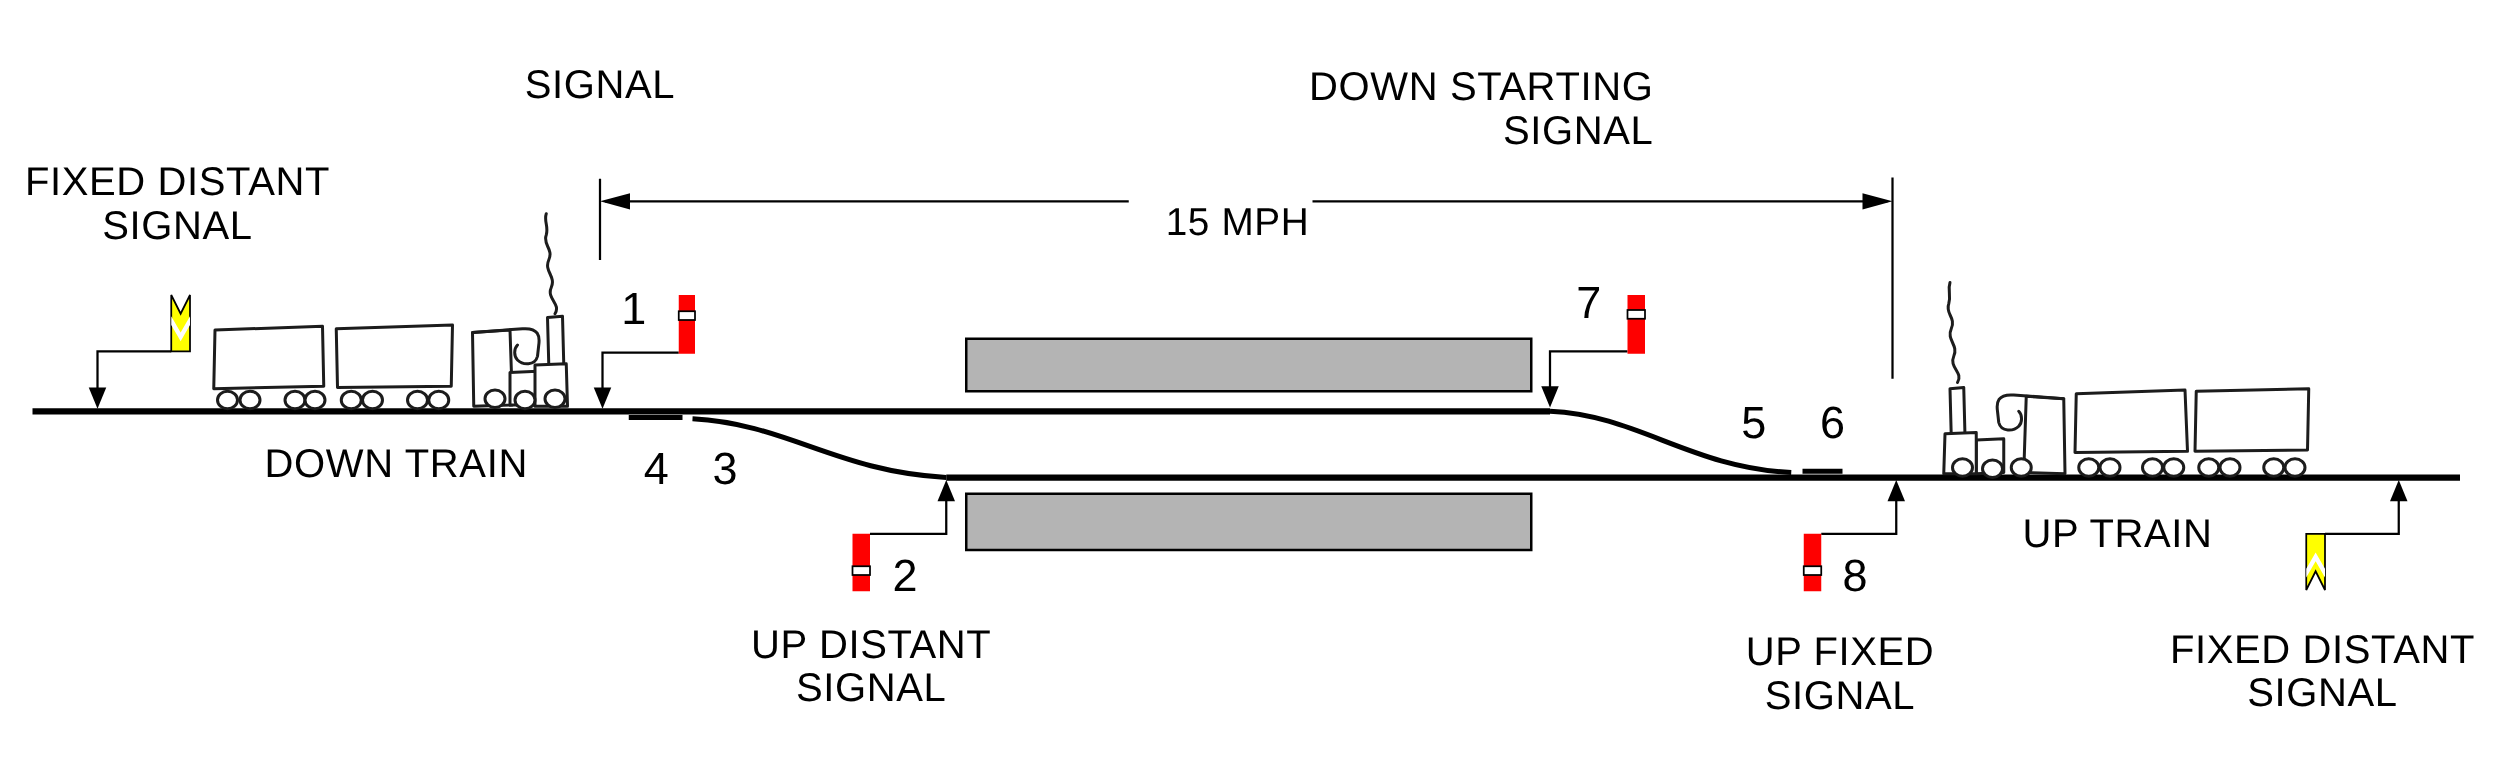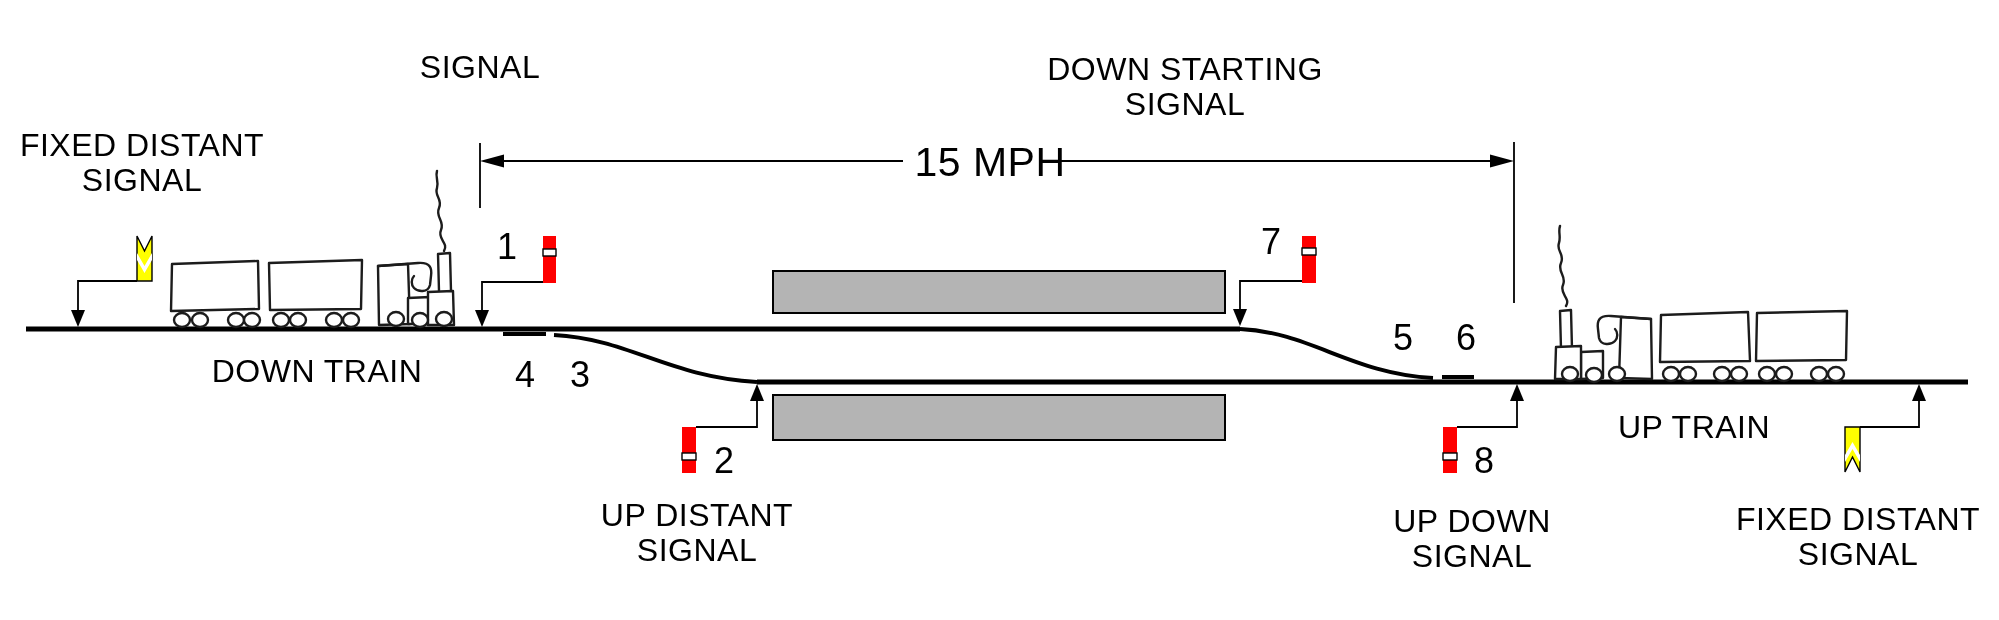--- a/index.html
+++ b/index.html
@@ -9,21 +9,21 @@
   }
   svg.art{position:absolute;left:0;top:0;width:1999px;height:620px;}
   .lbl{
     position:absolute;transform:translateX(-50%);text-align:center;
     font-size:32px;line-height:35px;white-space:nowrap;letter-spacing:.5px;
   }
   .lbl1{
     position:absolute;transform:translate(-50%,-50%);
     font-size:32px;white-space:nowrap;letter-spacing:.5px;
   }
-  .speed{font-size:41px;}
+  .speed{font-size:31px;margin-top:16px;}
   .num{
     position:absolute;transform:translate(-50%,-50%);
     font-size:36px;white-space:nowrap;
   }
   
   .ink{stroke:#000;fill:none;}
   .track{stroke-width:5px;}
   .curve{stroke-width:4px;}
   .blade{stroke-width:4px;}
   .thin{stroke-width:1.8px;}
@@ -148,32 +148,32 @@
 
   <div class="lbl" style="left:142px; top:128px;">
     <div>FIXED DISTANT</div>
     <div>SIGNAL</div>
   </div>
 
   <div class="lbl" style="left:480px; top:50px;">
     <div>SIGNAL</div>
   </div>
 
-  <div class="lbl" style="left:1185px; top:52px;">
+  <div class="lbl" style="left:1185px; top:52px;text-align:right;">
     <div>DOWN STARTING</div>
     <div>SIGNAL</div>
   </div>
 
   <div class="lbl" style="left:697px; top:498px;">
     <div>UP DISTANT</div>
     <div>SIGNAL</div>
   </div>
 
   <div class="lbl" style="left:1472px; top:504px;">
-    <div>UP DOWN</div>
+    <div>UP FIXED</div>
     <div>SIGNAL</div>
   </div>
 
   <div class="lbl" style="left:1858px; top:502px;">
     <div>FIXED DISTANT</div>
     <div>SIGNAL</div>
   </div>
 
   <div class="lbl1" style="left:1694px; top:427px;">UP TRAIN</div>
   <div class="lbl1" style="left:317px; top:371px;">DOWN TRAIN</div>

